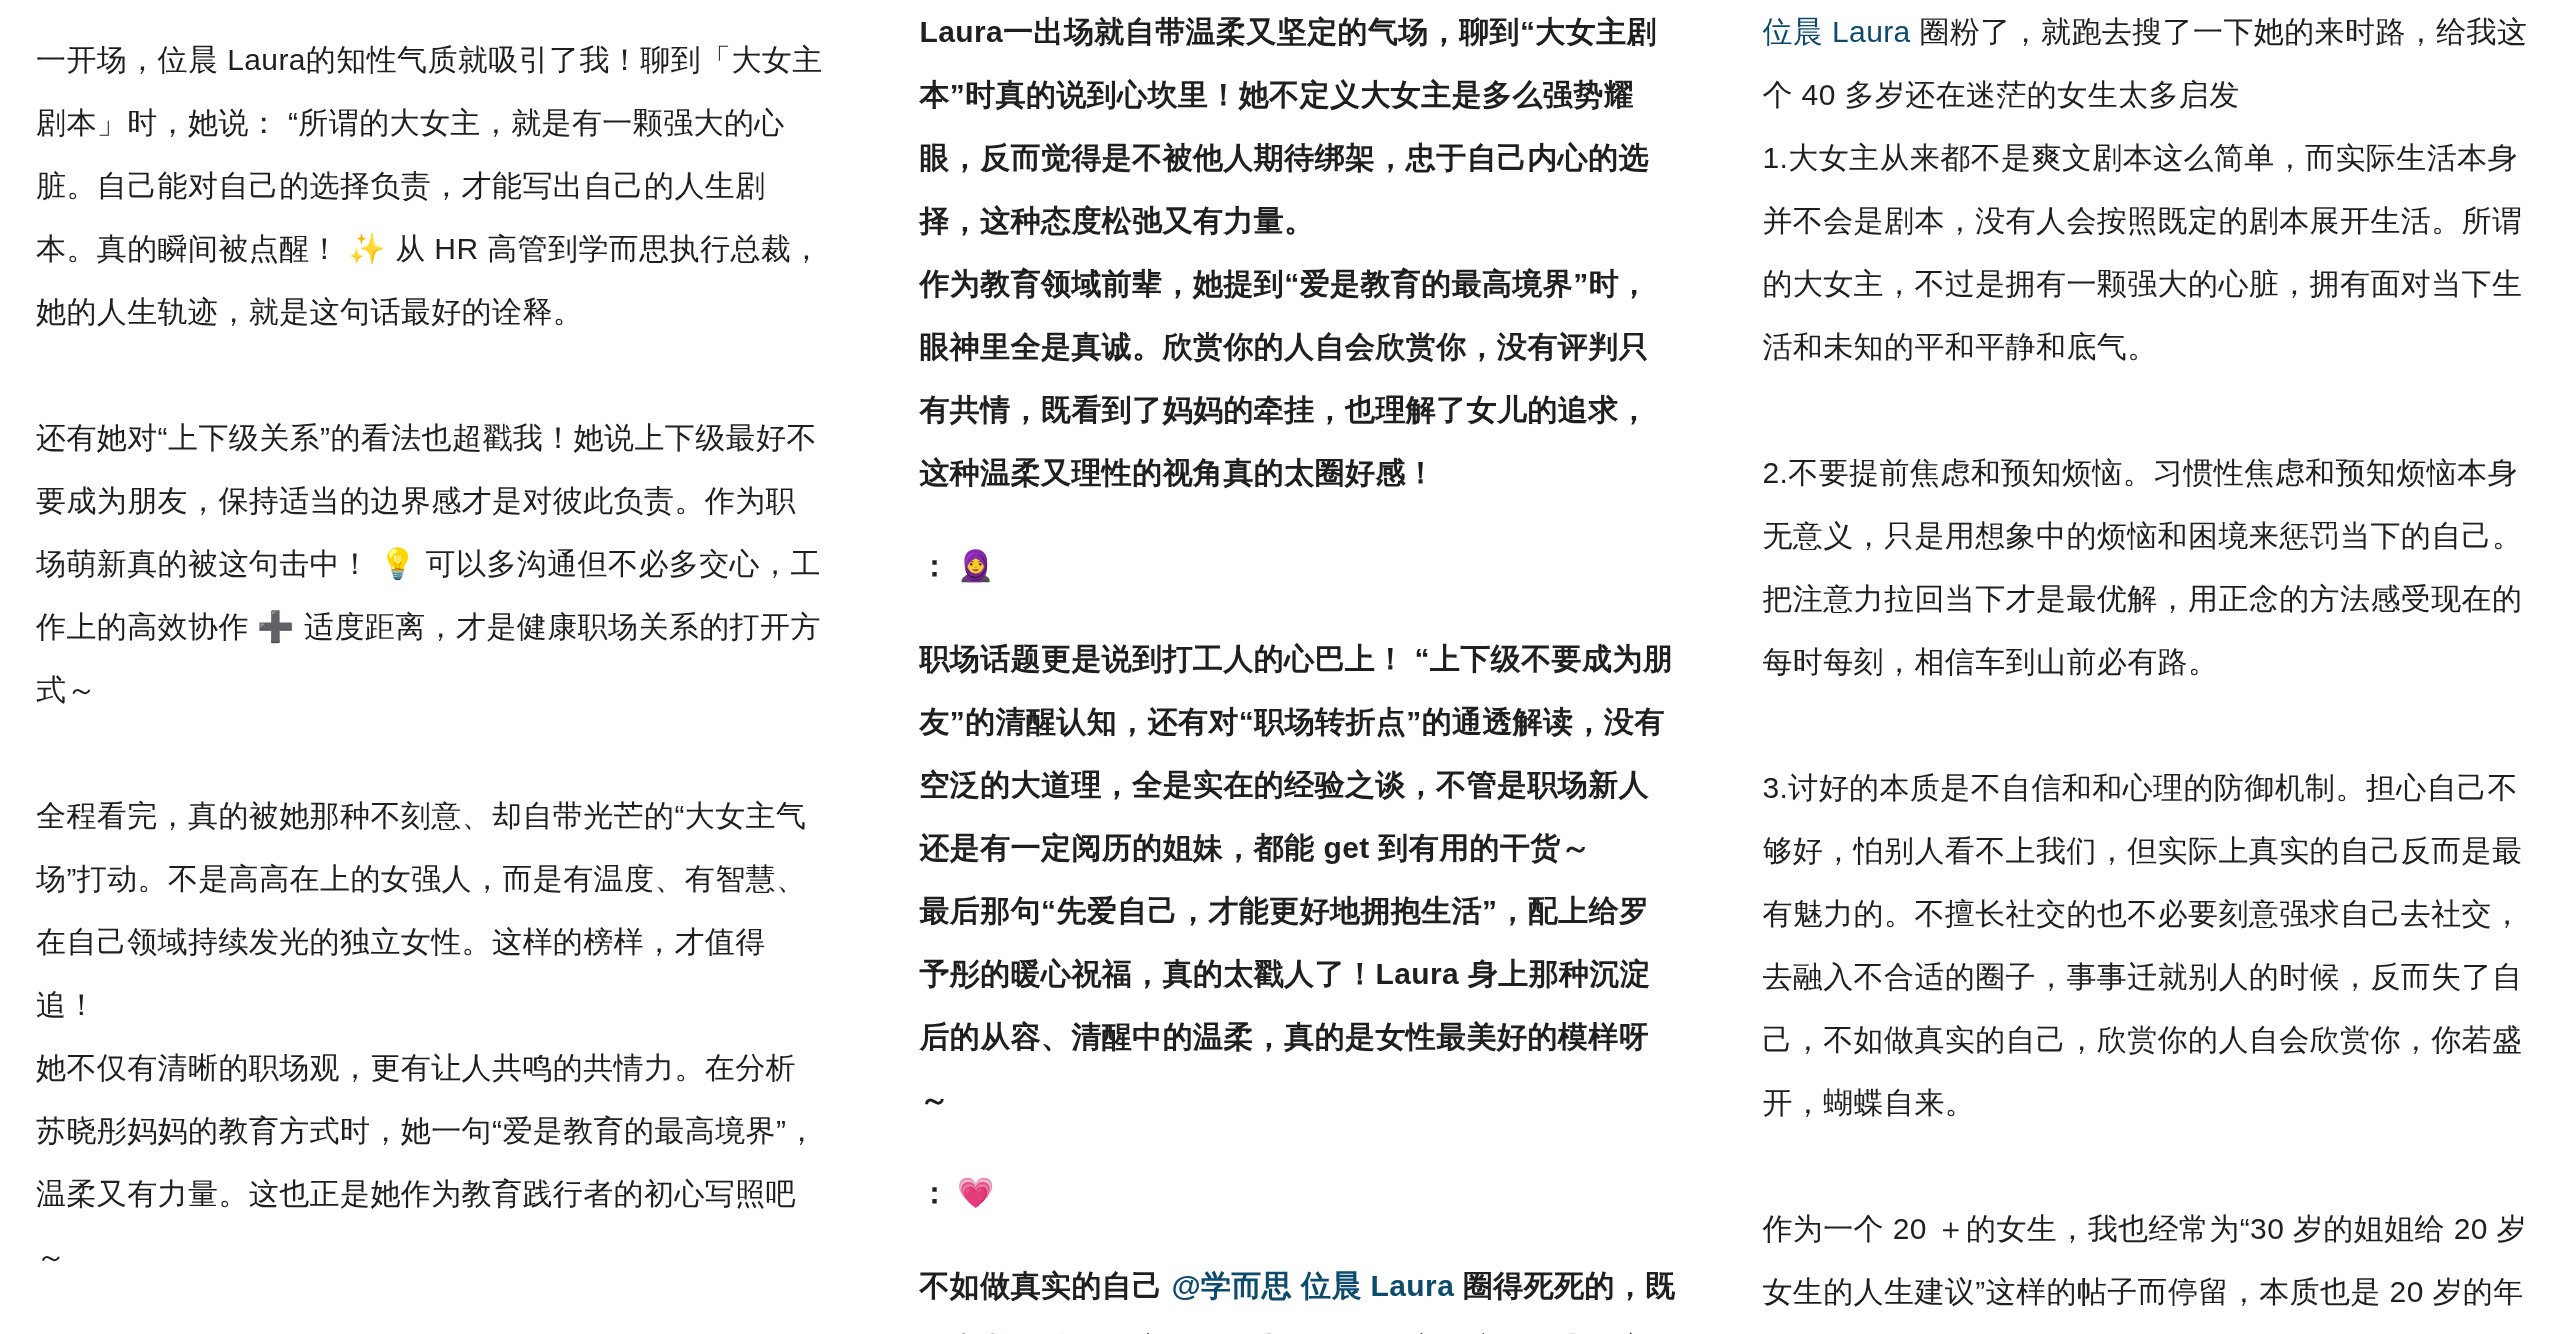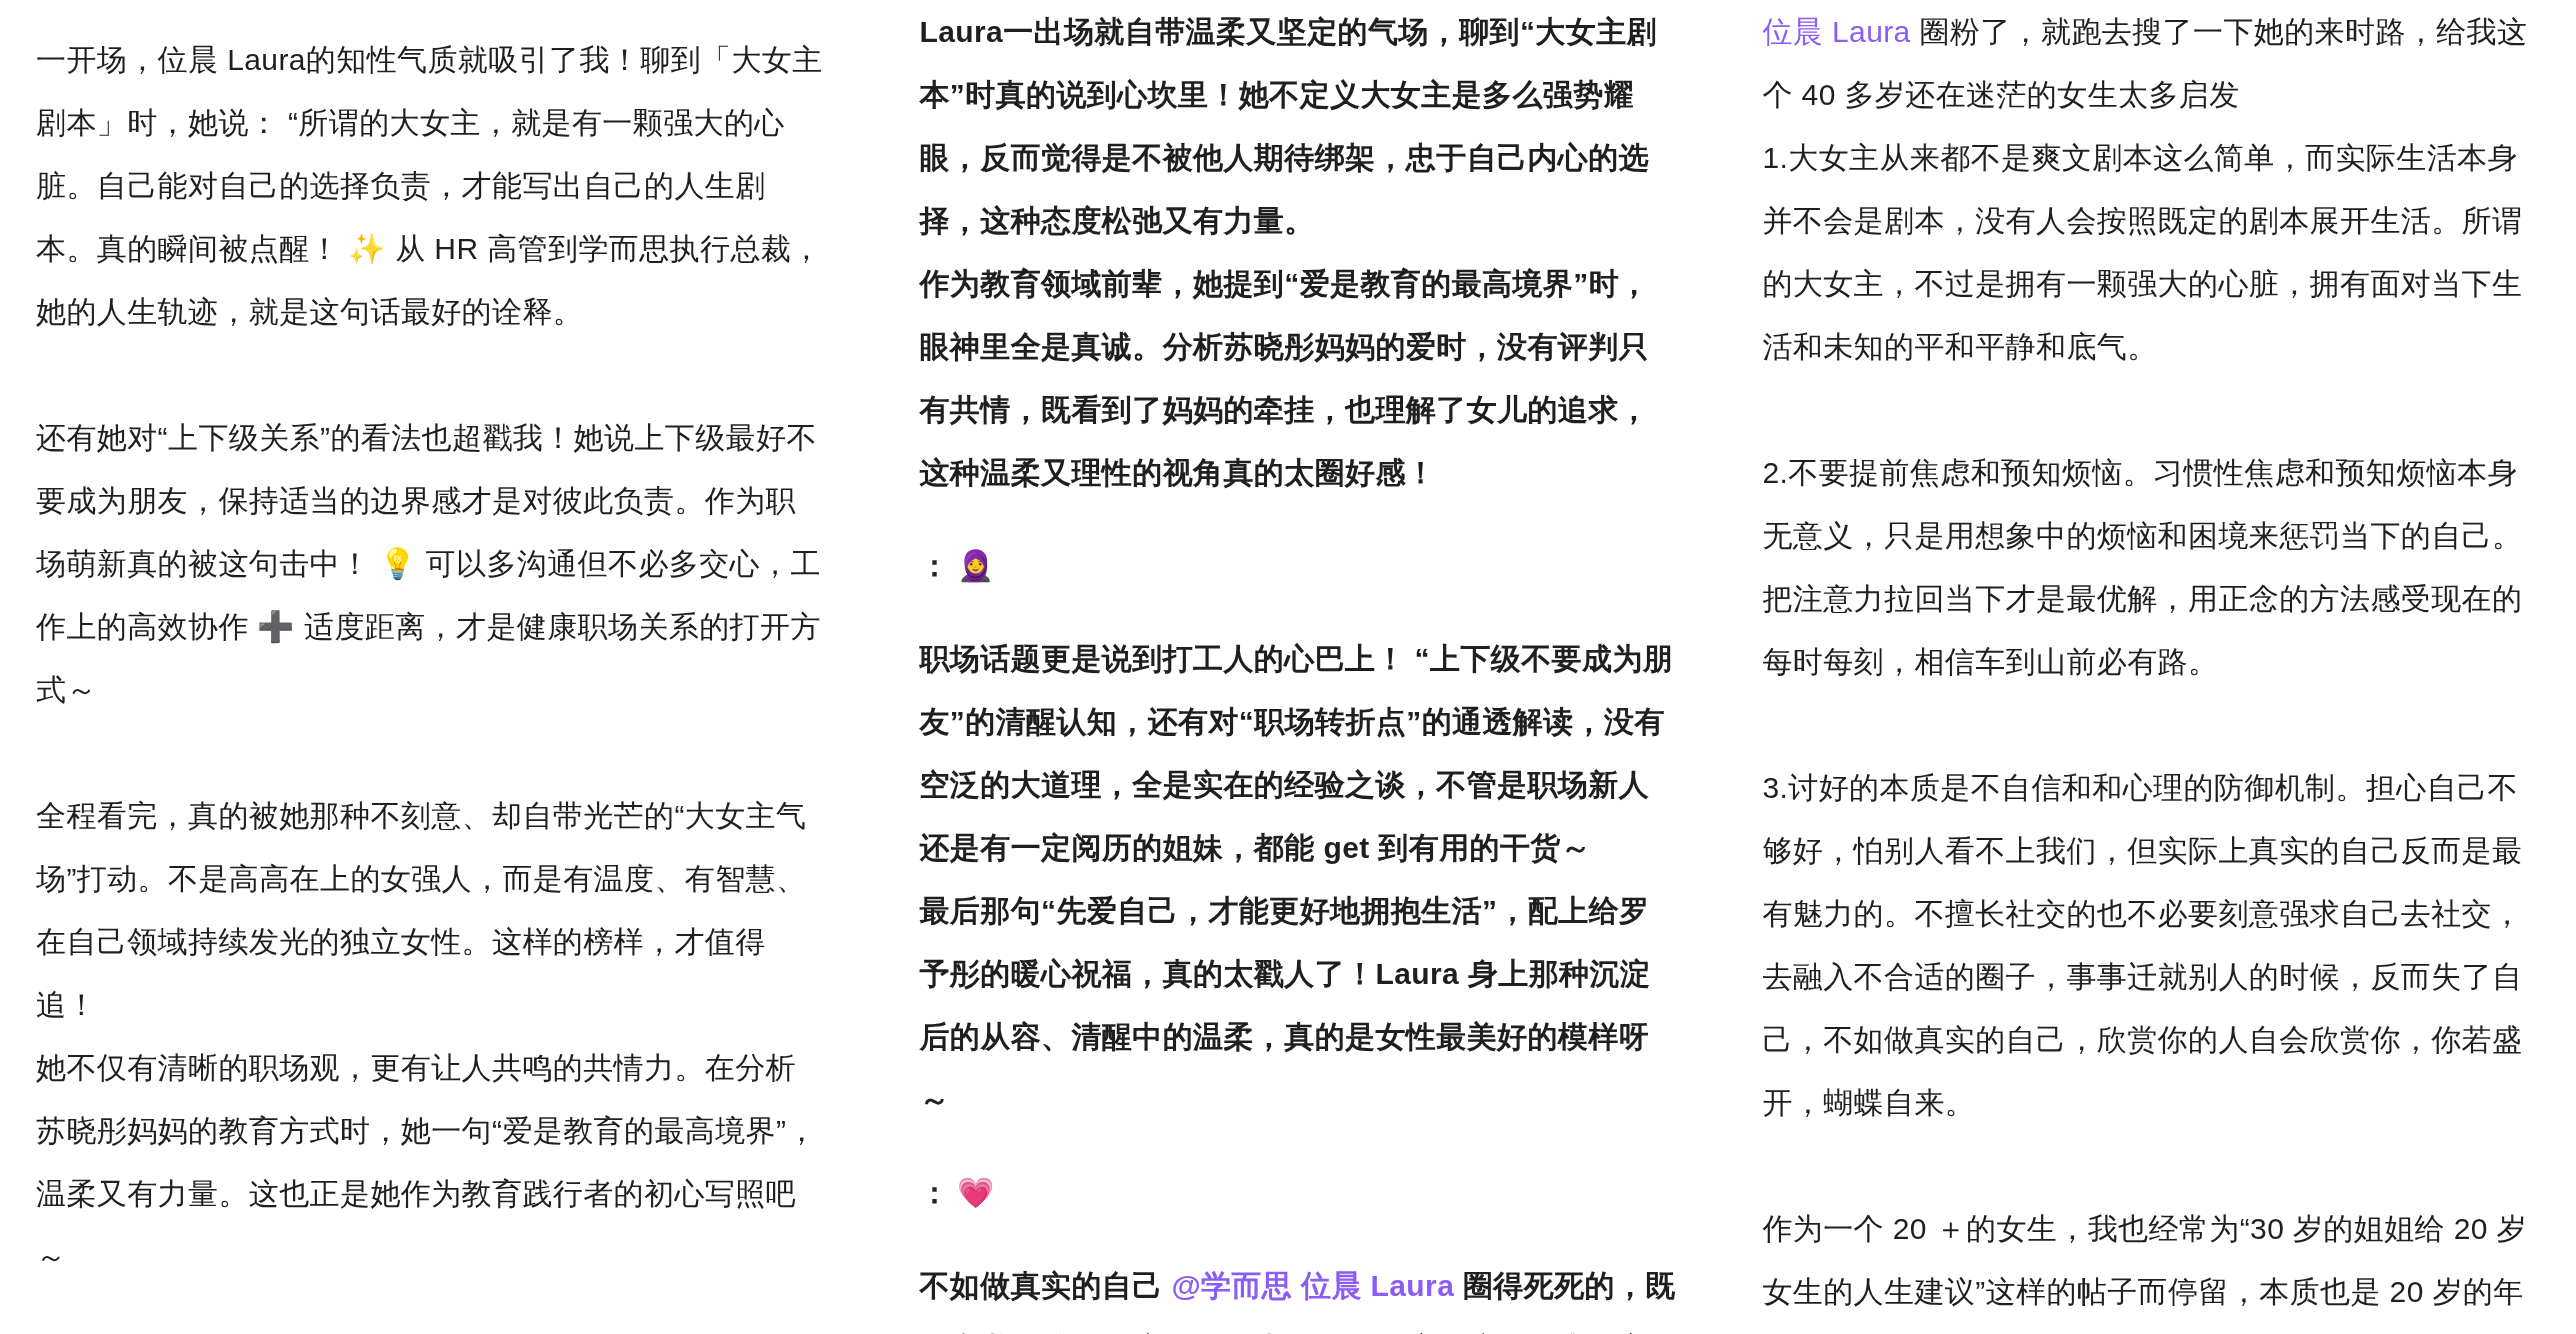--- a/index.html
+++ b/index.html
@@ -36,21 +36,21 @@
     line-height: 63px;
     letter-spacing: 0.4px;
     color: #1f1f1f;
     margin: 0;
     word-break: break-word;
   }
   .gap {
     height: 63px;
   }
   .mention {
-    color: #8b5cf6;
+    color: #0c4a6e;
     text-align: center;
   }
   .emoji-line {
     font-size: 30px;
     line-height: 63px;
   }
 </style>
 </head>
 <body>
 
@@ -60,21 +60,21 @@
     <p class="para">一开场，位晨 Laura的知性气质就吸引了我！聊到「大女主剧本」时，她说： “所谓的大女主，就是有一颗强大的心脏。自己能对自己的选择负责，才能写出自己的人生剧本。真的瞬间被点醒！ ✨ 从 HR 高管到学而思执行总裁，她的人生轨迹，就是这句话最好的诠释。</p>
     <div class="gap"></div>
     <p class="para">还有她对“上下级关系”的看法也超戳我！她说上下级最好不要成为朋友，保持适当的边界感才是对彼此负责。作为职场萌新真的被这句击中！ 💡 可以多沟通但不必多交心，工作上的高效协作 ➕ 适度距离，才是健康职场关系的打开方式～</p>
     <div class="gap"></div>
     <p class="para">全程看完，真的被她那种不刻意、却自带光芒的“大女主气场”打动。不是高高在上的女强人，而是有温度、有智慧、在自己领域持续发光的独立女性。这样的榜样，才值得追！</p>
     <p class="para">她不仅有清晰的职场观，更有让人共鸣的共情力。在分析苏晓彤妈妈的教育方式时，她一句“爱是教育的最高境界”，温柔又有力量。这也正是她作为教育践行者的初心写照吧～</p>
   </div>
 
   <div class="column col-2">
     <p class="para">Laura一出场就自带温柔又坚定的气场，聊到“大女主剧本”时真的说到心坎里！她不定义大女主是多么强势耀眼，反而觉得是不被他人期待绑架，忠于自己内心的选择，这种态度松弛又有力量。</p>
-    <p class="para">作为教育领域前辈，她提到“爱是教育的最高境界”时，眼神里全是真诚。分析苏晓彤妈妈的爱时，没有评判只有共情，既看到了妈妈的牵挂，也理解了女儿的追求，这种温柔又理性的视角真的太圈好感！</p>
+    <p class="para">作为教育领域前辈，她提到“爱是教育的最高境界”时，眼神里全是真诚。欣赏你的人自会欣赏你，没有评判只有共情，既看到了妈妈的牵挂，也理解了女儿的追求，这种温柔又理性的视角真的太圈好感！</p>
     <p class="emoji-line">： 🧕</p>
     <p class="para">职场话题更是说到打工人的心巴上！ “上下级不要成为朋友”的清醒认知，还有对“职场转折点”的通透解读，没有空泛的大道理，全是实在的经验之谈，不管是职场新人还是有一定阅历的姐妹，都能 get 到有用的干货～</p>
     <p class="para">最后那句“先爱自己，才能更好地拥抱生活”，配上给罗予彤的暖心祝福，真的太戳人了！Laura 身上那种沉淀后的从容、清醒中的温柔，真的是女性最美好的模样呀～</p>
     <p class="emoji-line">： 💗</p>
     <p class="para"><span>不如做真实的自己 </span><span class="mention">@学而思 位晨 Laura</span><span> 圈得死死的，既有专业领域的深度，又有生活里的温度，这样的大女主才是值得我们学习的榜样🌟</span></p>
 
   </div>
 
   <div class="column col-3">
     <p class="para"><span class="mention">位晨 Laura</span><span> 圈粉了，就跑去搜了一下她的来时路，给我这个 40 多岁还在迷茫的女生太多启发</span></p>

